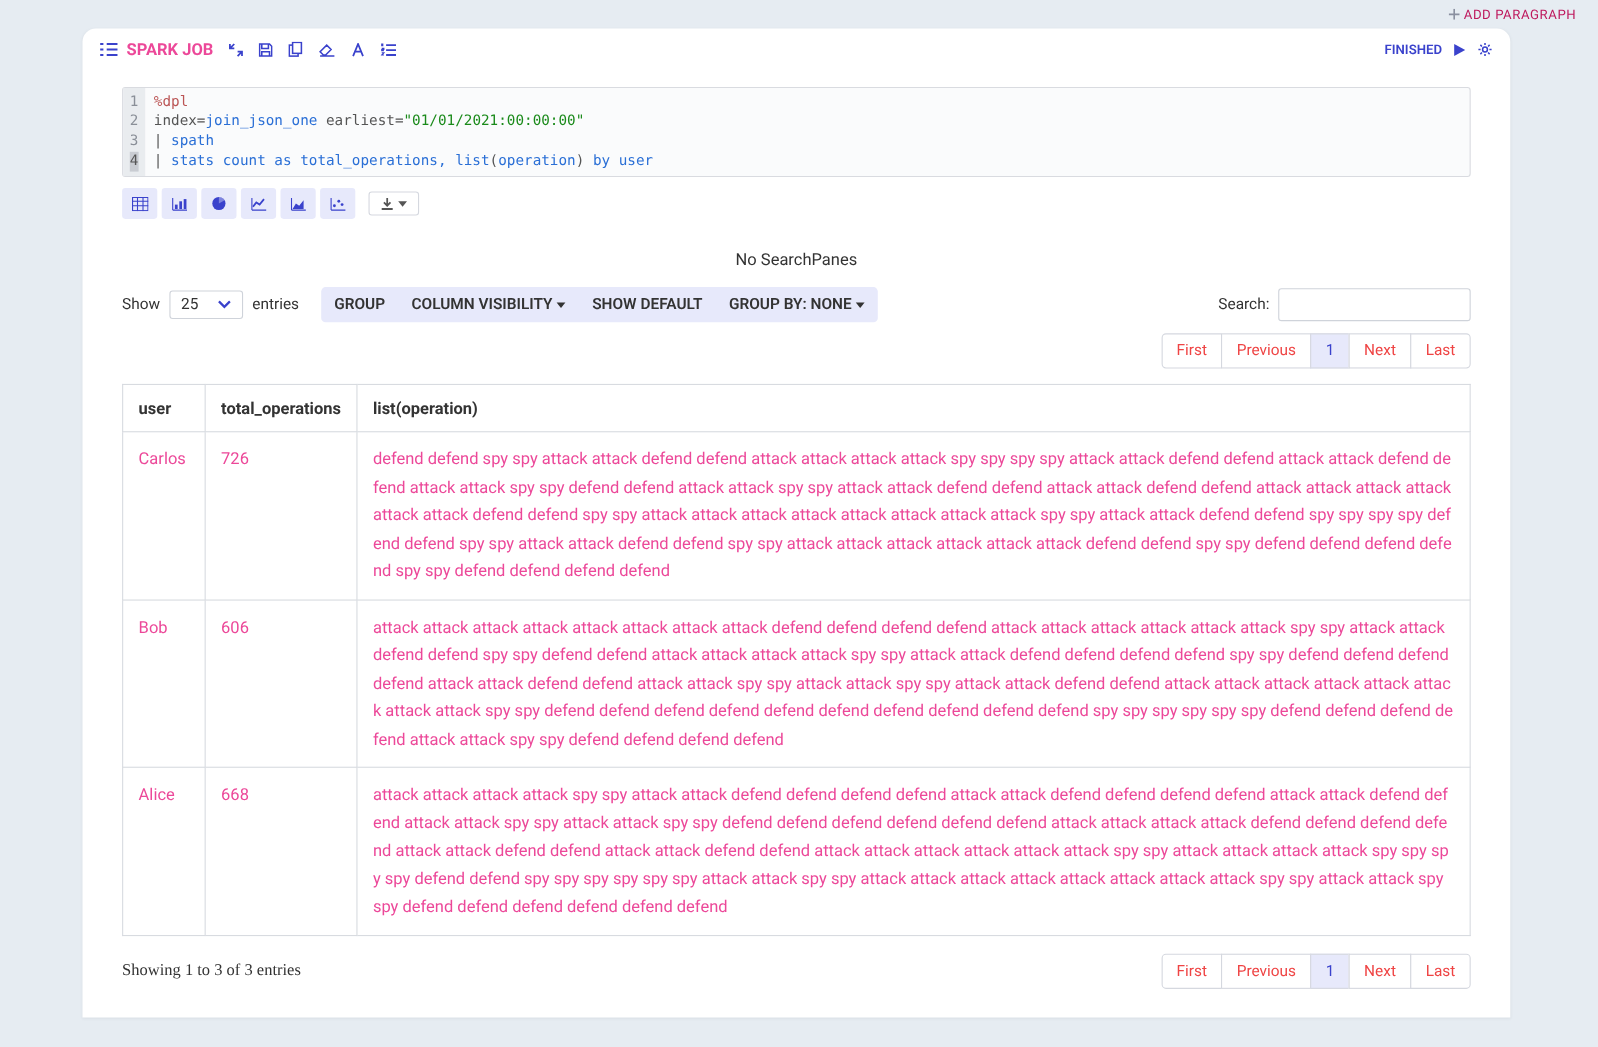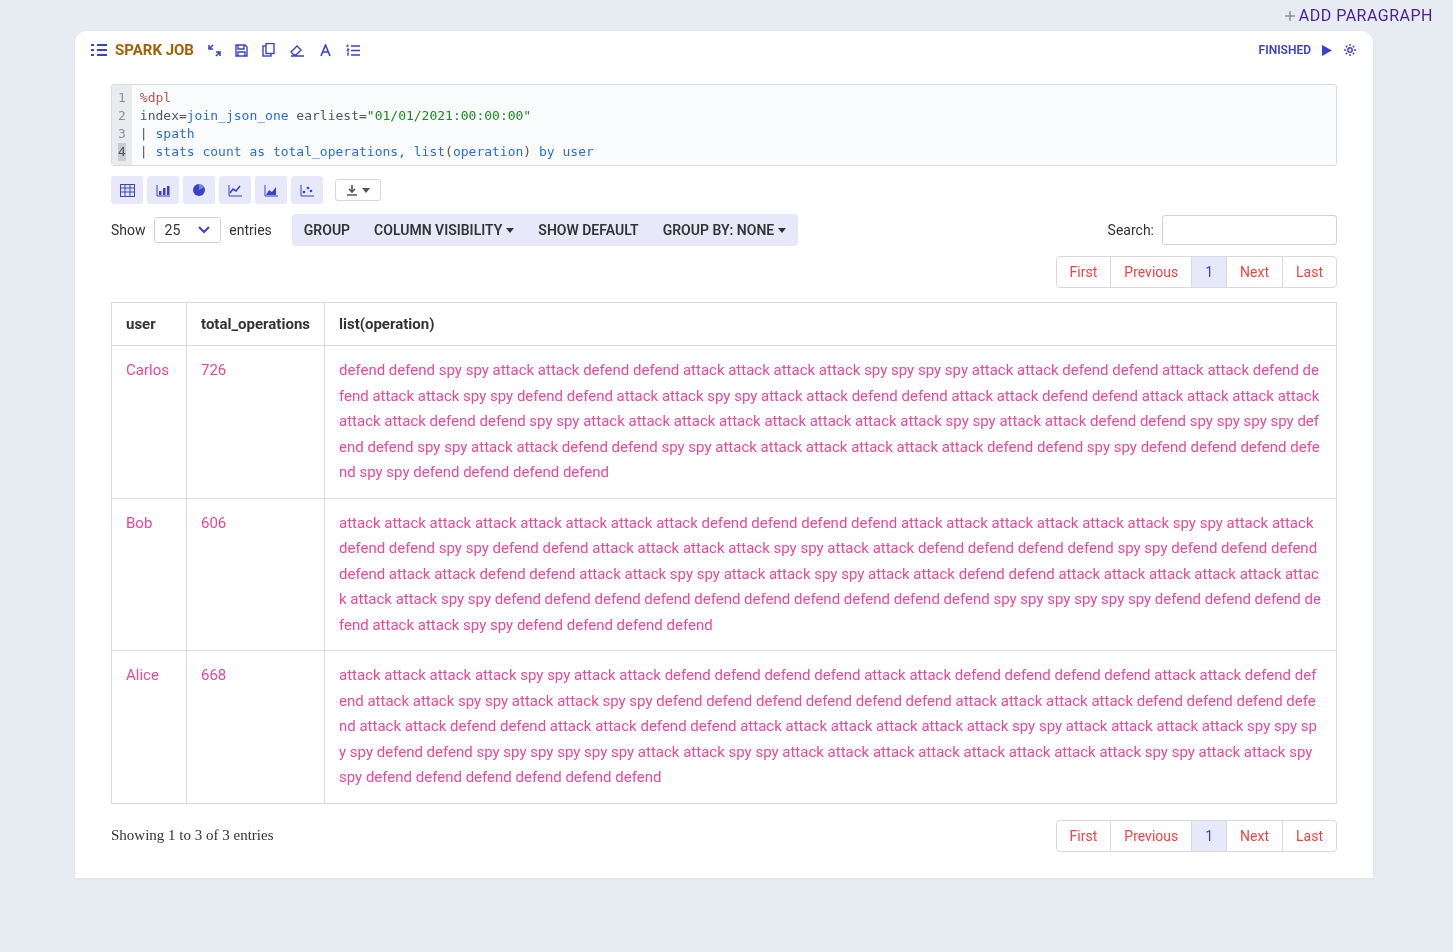--- a/index.html
+++ b/index.html
@@ -10,38 +10,38 @@
     font-size: 14px;
     width: 1453px;
     height: 952px;
     overflow: hidden;
   }
   .topbar {
     display: flex;
     justify-content: flex-end;
     align-items: center;
     padding: 6px 20px;
-    font-size: 16px;
-    color: #4c1d95;
+    font-size: 12px;
+    color: #be185d;
   }
   .add-paragraph { display: flex; align-items: center; gap: 4px; cursor: pointer; letter-spacing: 0.5px; }
   .panel {
     background: #fff;
     margin: 0 80px 0 75px;
     border-radius: 12px 12px 0 0;
     box-shadow: 0 1px 3px rgba(0,0,0,0.05);
     padding: 0 0 20px 0;
   }
   .panel-header {
     display: flex;
     align-items: center;
     padding: 10px 16px;
     border-bottom: 1px solid transparent;
   }
-  .panel-title-group { display: flex; align-items: center; gap: 8px; color: #a16207; font-weight: 700; font-size: 15px; }
+  .panel-title-group { display: flex; align-items: center; gap: 8px; color: #ec4899; font-weight: 700; font-size: 15px; }
   .panel-title-group .list-icon svg { display:block; }
   .header-icons { display: flex; align-items: center; gap: 14px; margin-left: 14px; color: #3a42cc; }
   .header-icons span, .header-icons svg { cursor: pointer; }
   .panel-header-right { margin-left: auto; display:flex; align-items:center; gap: 10px; color:#3a42cc; font-size:12px; font-weight:600;}
   .code-block {
     margin: 14px 36px 10px 36px;
     border: 1px solid #d9dbe0;
     border-radius: 3px;
     font-family: ui-monospace, SFMono-Regular, Menlo, Consolas, monospace;
     font-size: 13px;
@@ -264,20 +264,21 @@
         </svg>
     </div>
     <div class="download-btn">
       <svg width="12" height="12" viewBox="0 0 12 12">
           <path d="M6 1v7M3 5l3 3 3-3M1 11h10" stroke="#555" stroke-width="1.6" fill="none"></path>
         </svg>
       <span class="caret-down"></span>
     </div>
   </div>
 
+  <div class="nosearch">No SearchPanes</div>
 
   <div class="controls-row">
     <div class="show-entries">
       <span>Show</span>
       <div class="select">
         <span>25</span>
         <span class="chev-down">
           <svg width="12" height="8" viewBox="0 0 12 8">
               <path d="M1 1l5 5 5-5" stroke="#3a42cc" stroke-width="2" fill="none"></path>
             </svg>

